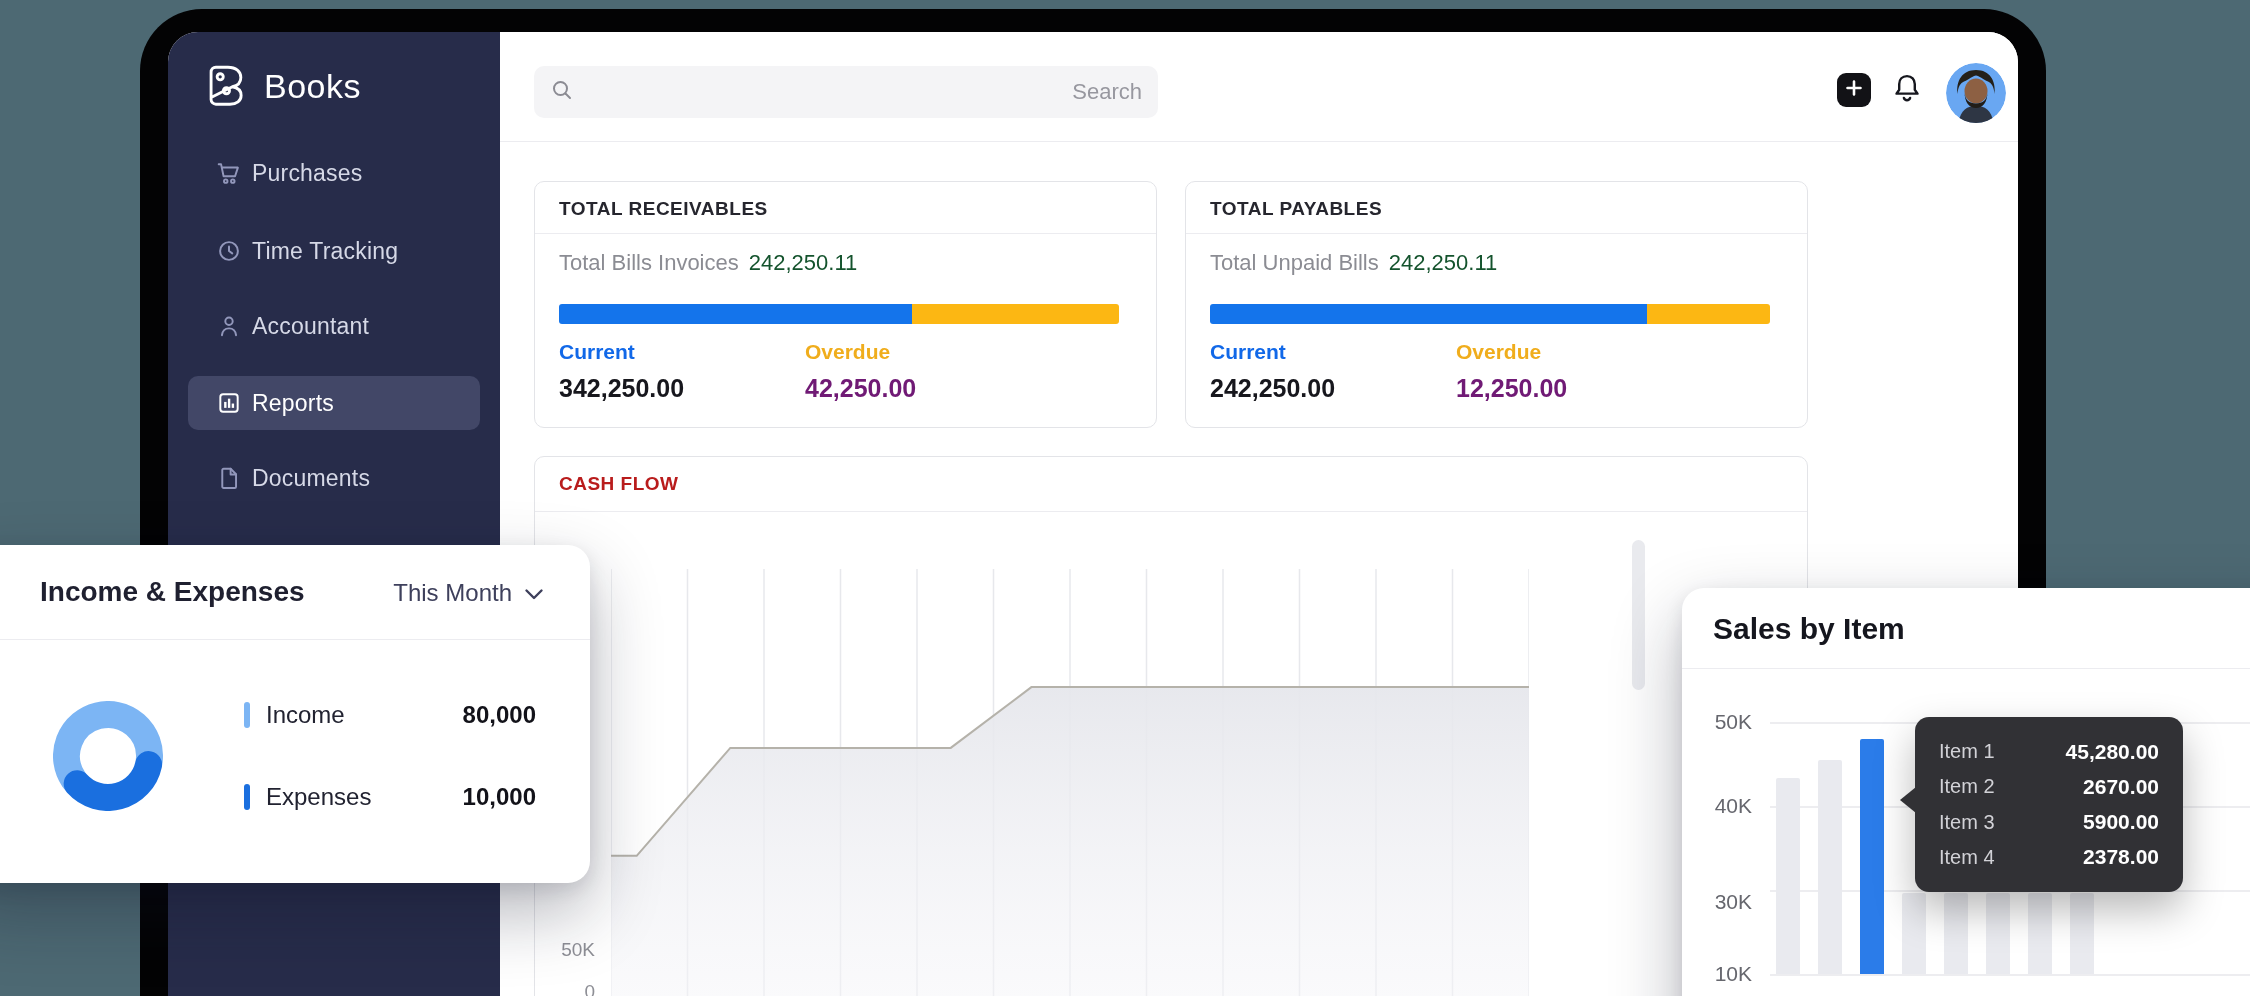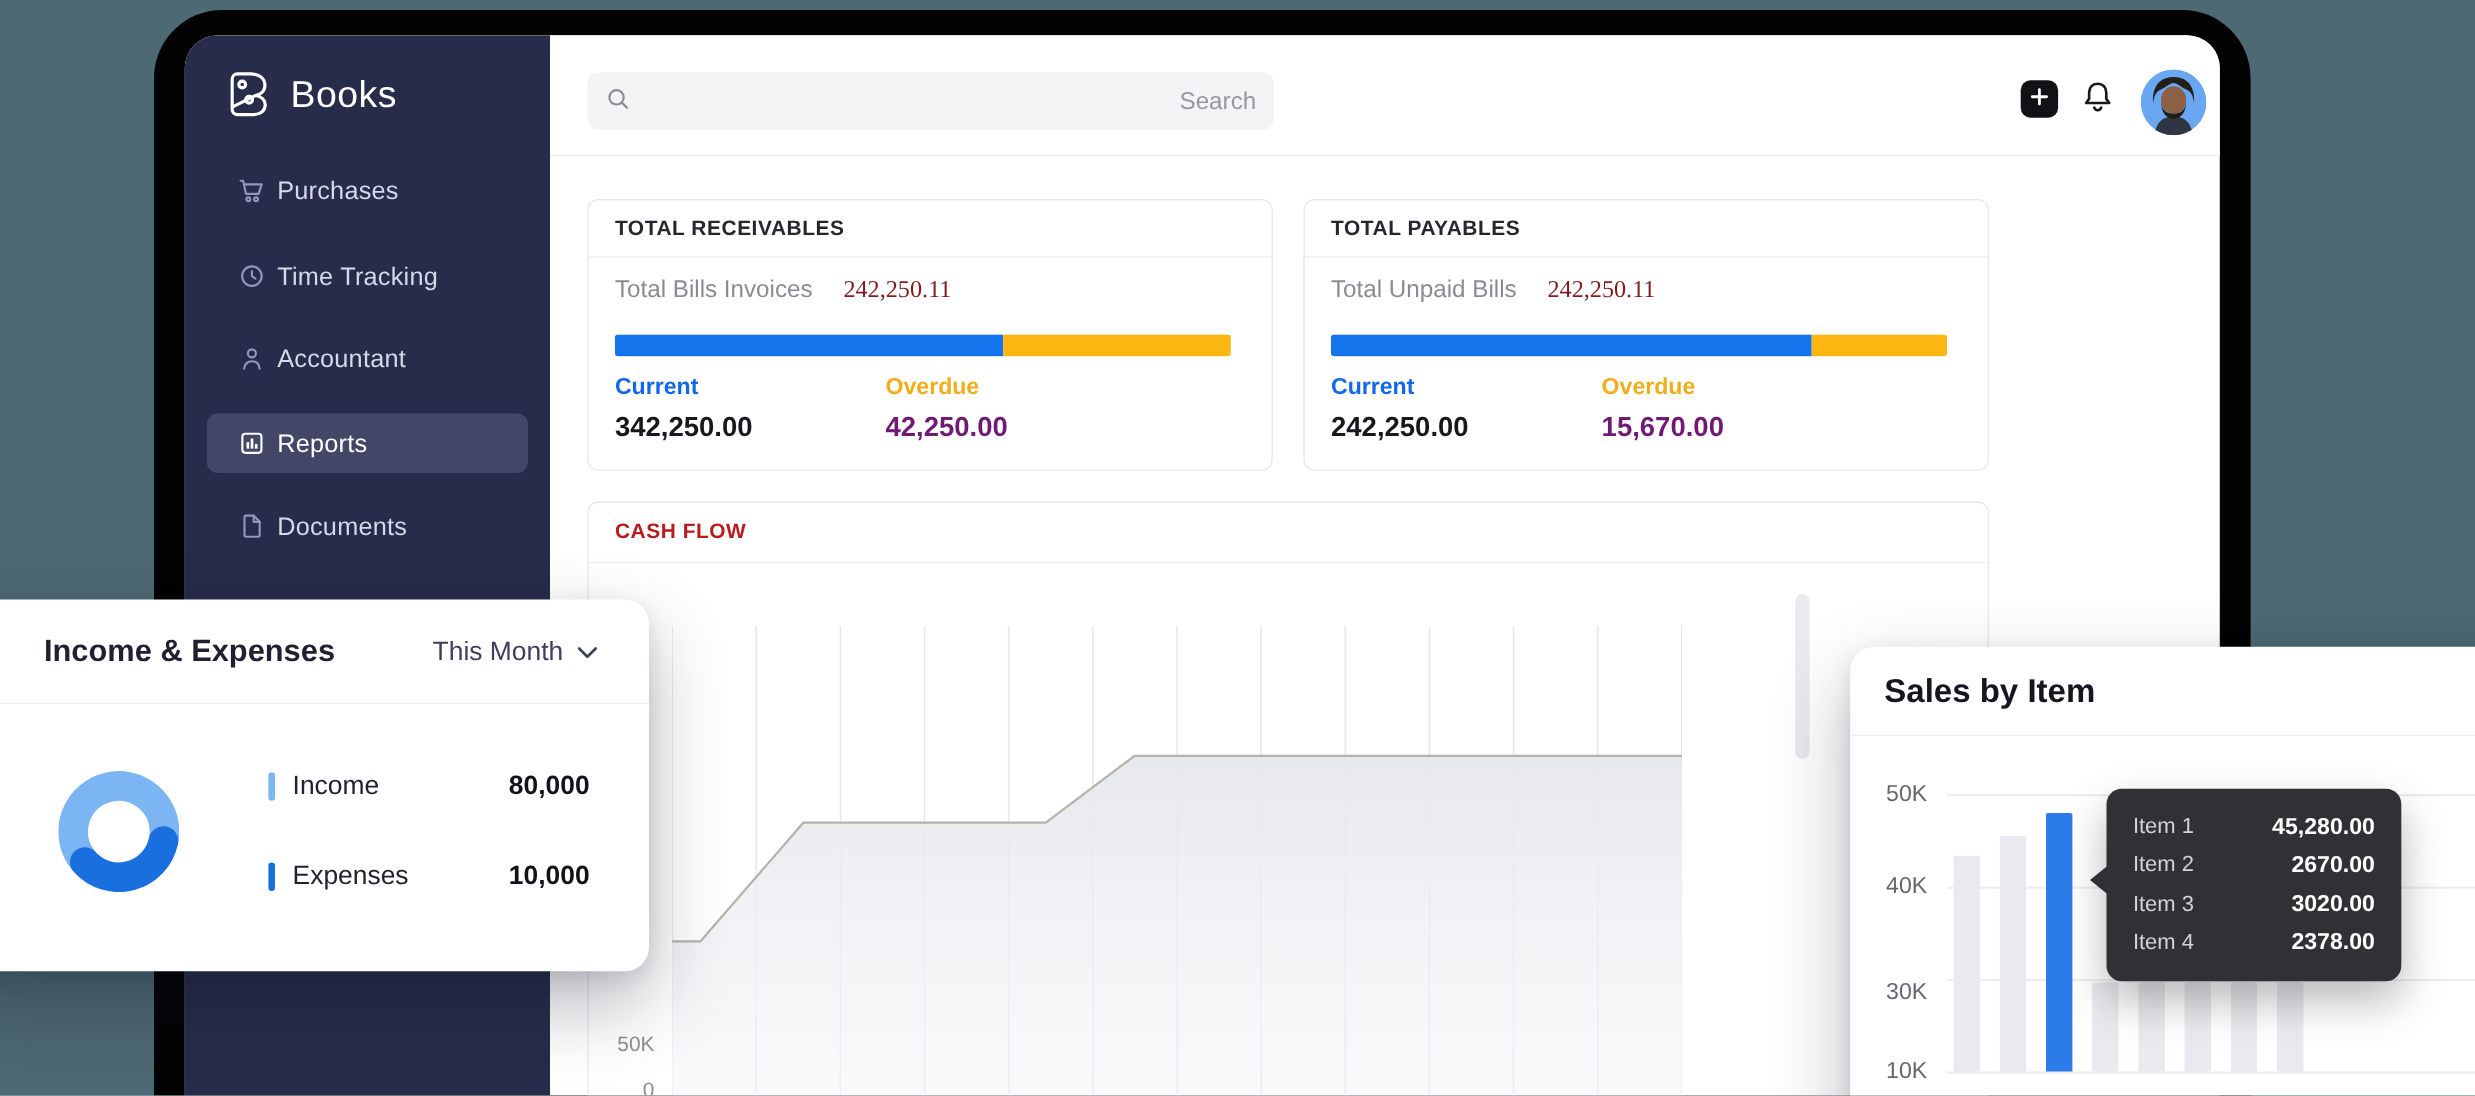--- a/index.html
+++ b/index.html
@@ -27,21 +27,21 @@
   .search-box input::placeholder { color:#97979f; }
   .plus-btn { position:absolute; left:1337px; top:41px; width:34px; height:34px; background:#121216; border-radius:9px; display:flex; align-items:center; justify-content:center; cursor:pointer; }
   .bell-btn { position:absolute; left:1387px; top:36px; width:40px; height:44px; display:flex; align-items:center; justify-content:center; cursor:pointer; }
   .avatar { position:absolute; left:1446px; top:31px; width:60px; height:60px; border-radius:50%; overflow:hidden; cursor:pointer; }
 
   
   .sum-card { position:absolute; top:149px; width:623px; height:247px; background:#fff; border:1.5px solid #e3e4e8; border-radius:10px; }
   .sum-title { position:absolute; left:24px; top:16px; font-size:19px; font-weight:700; color:#26262e; letter-spacing:0.5px; }
   .sum-div { position:absolute; left:0; top:51px; width:100%; height:1px; background:#ececf0; }
   .sum-sub { position:absolute; left:24px; top:68px; font-size:22px; color:#8b8c93; }
-  .sum-sub b { font-weight:500; color:#7f1d1d; margin-left:28px;font-family:Liberation Serif, serif; }
+  .sum-sub b { font-weight:500; color:#14532d; margin-left:10px; }
   .pbar { position:absolute; left:24px; top:122px; width:560px; height:20px; border-radius:3px; overflow:hidden; display:flex; }
   .pbar .cur { background:#1474eb; height:100%; }
   .pbar .ovr { background:#fcb713; height:100%; flex:1; }
   .lab-cur { position:absolute; left:24px; top:158px; font-size:21px; font-weight:600; color:#1168e8; }
   .lab-ovr { position:absolute; left:270px; top:158px; font-size:21px; font-weight:600; color:#f0ad1c; }
   .val-cur { position:absolute; left:24px; top:192px; font-size:25px; font-weight:600; color:#17171d; }
   .val-ovr { position:absolute; left:270px; top:192px; font-size:25px; font-weight:600; color:#701a75; }
 
   
   .cf-card { position:absolute; left:366px; top:424px; width:1274px; height:600px; background:#fff; border:1.5px solid #e3e4e8; border-radius:10px; overflow:hidden; }
@@ -210,21 +210,21 @@
       <div class="sum-sub">
         <span>Total Unpaid Bills</span><b>242,250.11</b>
       </div>
       <div class="pbar">
         <div class="cur" style="width: 78%;"></div>
         <div class="ovr"></div>
       </div>
       <div class="lab-cur">Current</div>
       <div class="lab-ovr">Overdue</div>
       <div class="val-cur">242,250.00</div>
-      <div class="val-ovr">15,670.00</div>
+      <div class="val-ovr">12,250.00</div>
     </section>
 
     <section class="cf-card">
       <div class="cf-title">CASH FLOW</div>
       <div class="cf-div"></div>
       <div class="cf-ylab" style="top:482px">50K</div>
       <div class="cf-ylab" style="top:524px">0</div>
       <div class="cf-plot" id="cf-plot"><svg width="918" height="470" viewBox="0 0 918 470">
       <defs>
               <linearGradient id="cfg" x1="0" y1="0" x2="0" y2="1">
@@ -310,21 +310,21 @@
           <div class="tt-row">
             <span class="tt-label">Item 1</span>
             <span class="tt-value">45,280.00</span>
           </div>
           <div class="tt-row">
             <span class="tt-label">Item 2</span>
             <span class="tt-value">2670.00</span>
           </div>
           <div class="tt-row">
             <span class="tt-label">Item 3</span>
-            <span class="tt-value">3020.00</span>
+            <span class="tt-value">5900.00</span>
           </div>
           <div class="tt-row">
             <span class="tt-label">Item 4</span>
             <span class="tt-value">2378.00</span>
           </div>
         </div>
     </div>
   </section>
 
 </div>

